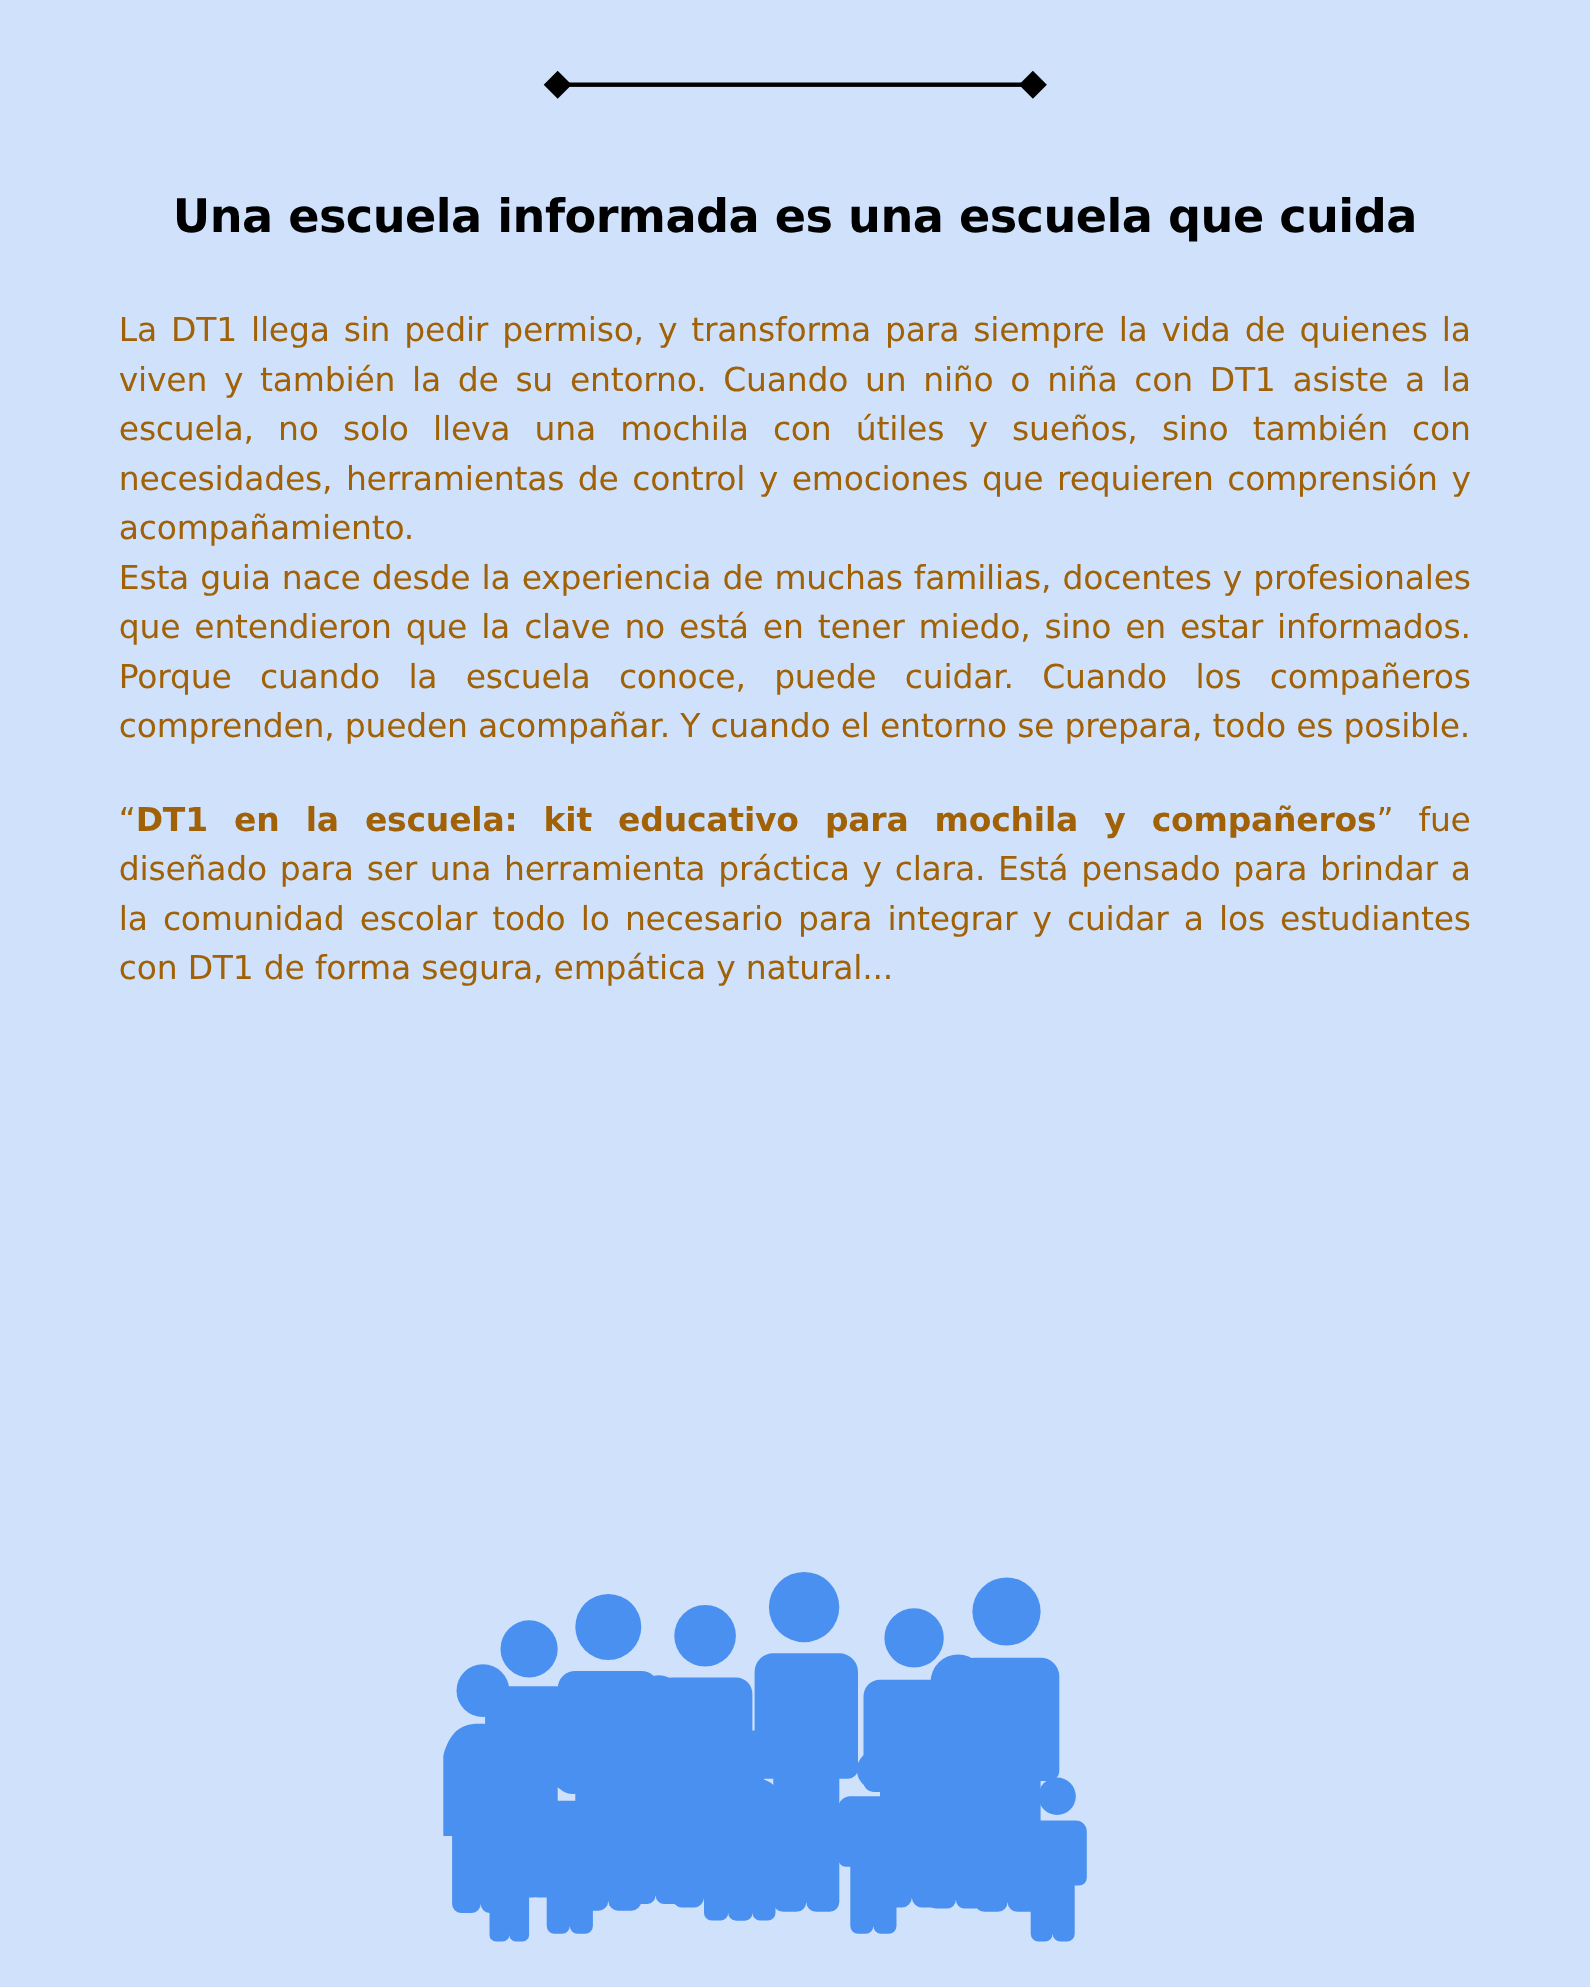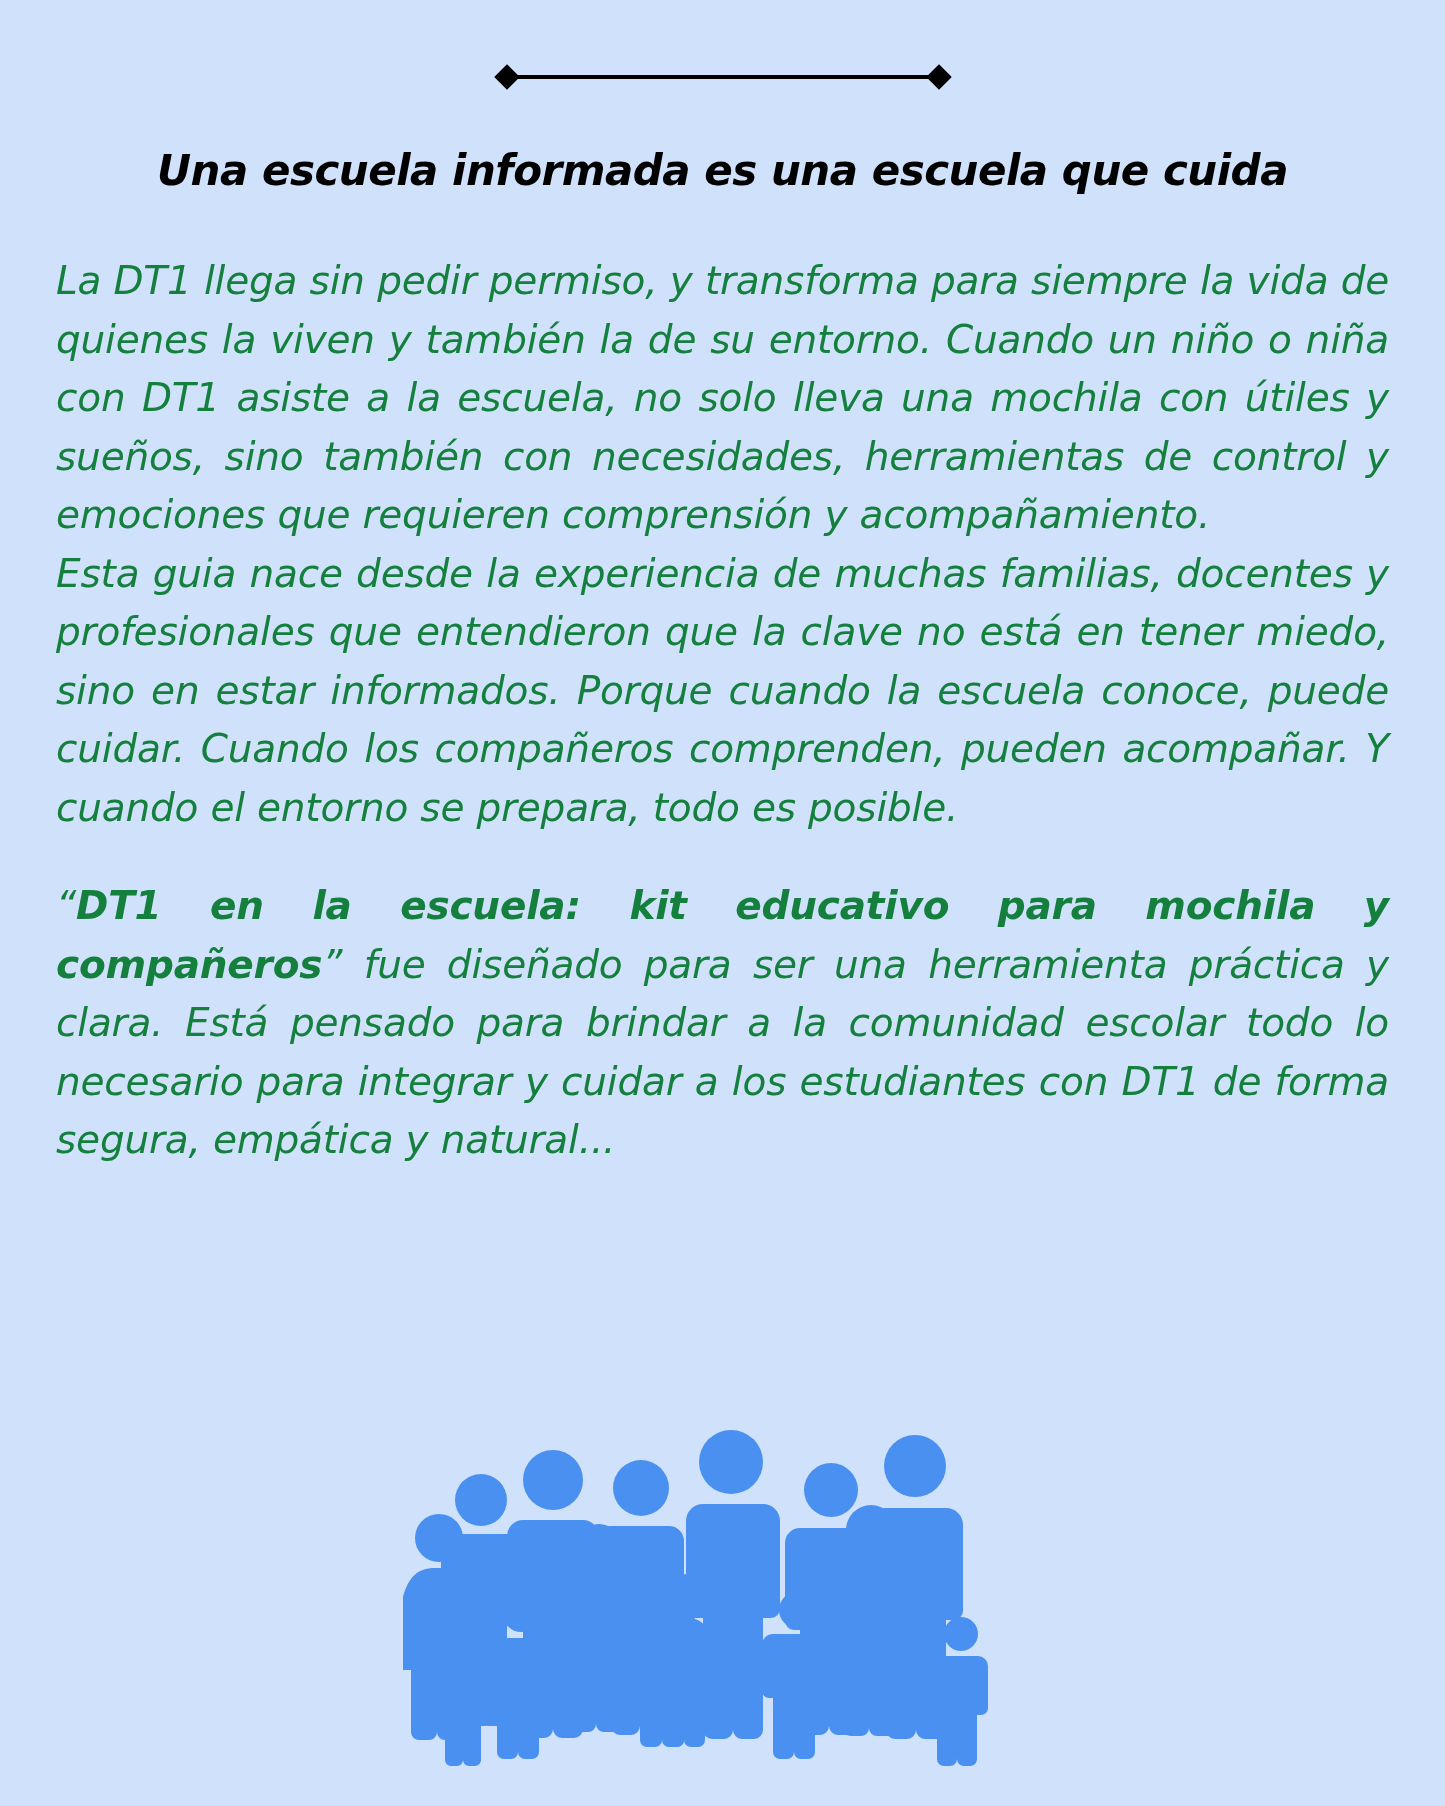--- a/index.html
+++ b/index.html
@@ -61,41 +61,40 @@
     width: 18px;
     height: 18px;
     background: #000;
     transform: rotate(45deg);
   }
   .divider .diamond.left { left: 0; }
   .divider .diamond.right { right: 0; }
 
   
   .content {
-    padding: 0 56px;
-    margin-top: 54px;
-    font-style: italic;
+    padding: 0 108px;
+    margin-top: 80px;
   }
   .subtitle {
     font-family: "DejaVu Sans", sans-serif;
     font-weight: 700;
     font-size: 42px;
     letter-spacing: -0.5px;
     color: #000;
     text-align: center;
     line-height: 1.2;
     margin: 0;
   }
 
   .body-text {
     margin-top: 56px;
-    font-size: 39px;
+    font-size: 30px;
     line-height: 1.50;
     text-align: justify;
-    color: #15803d;
+    color: #a16207;
     font-family: "DejaVu Sans", sans-serif;
     letter-spacing: -0.2px;
   }
   .body-text p {
     margin: 0;
   }
   .body-text p.gap {
     margin-top: 40px;
   }
   .body-text strong {

